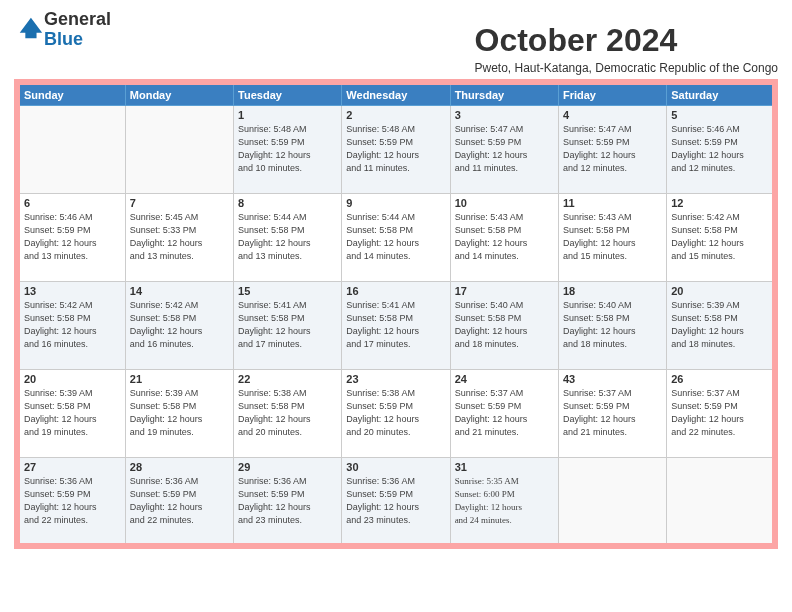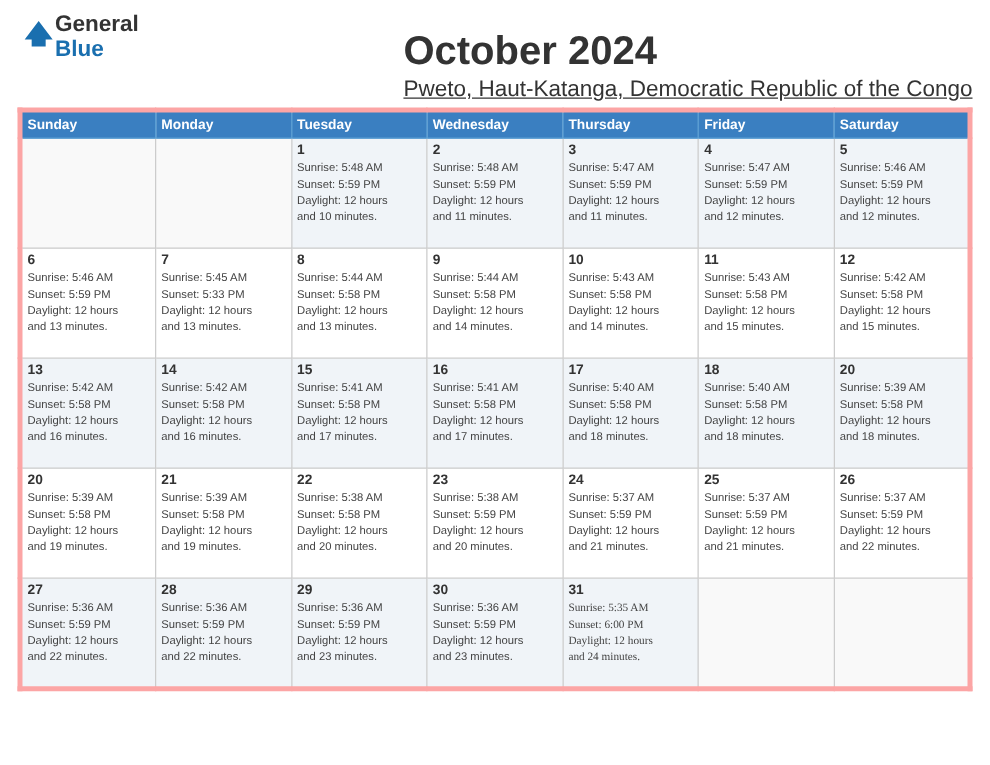--- a/index.html
+++ b/index.html
@@ -42,28 +42,27 @@
     }
     .title-section {
       margin-top: 12px;
     }
     .month-title {
       font-size: 32px;
       font-weight: bold;
       color: #333;
     }
     .location-title {
-      font-size: 18px;
+      font-size: 12px;
       color: #333;
       margin-top: 2px;
-      text-decoration: underline;
     }
     .calendar {
       flex: 1;
-      border: 4px solid #fca5a5;
+      border: 6px solid #fca5a5;
       border-collapse: collapse;
       width: 100%;
       table-layout: fixed;
     }
     .calendar thead tr th {
       background-color: #3a7fc1;
       color: #fff;
       font-size: 11px;
       font-weight: bold;
       padding: 4px 4px;
@@ -304,21 +303,21 @@
 and 20 minutes.</div>
           </td>
           <td>
             <span class="day-number">24</span>
             <div class="day-info" style="white-space: pre-line;">Sunrise: 5:37 AM
 Sunset: 5:59 PM
 Daylight: 12 hours
 and 21 minutes.</div>
           </td>
           <td>
-            <span class="day-number">25</span>
+            <span class="day-number">43</span>
             <div class="day-info" style="white-space: pre-line;">Sunrise: 5:37 AM
 Sunset: 5:59 PM
 Daylight: 12 hours
 and 21 minutes.</div>
           </td>
           <td>
             <span class="day-number">26</span>
             <div class="day-info" style="white-space: pre-line;">Sunrise: 5:37 AM
 Sunset: 5:59 PM
 Daylight: 12 hours

